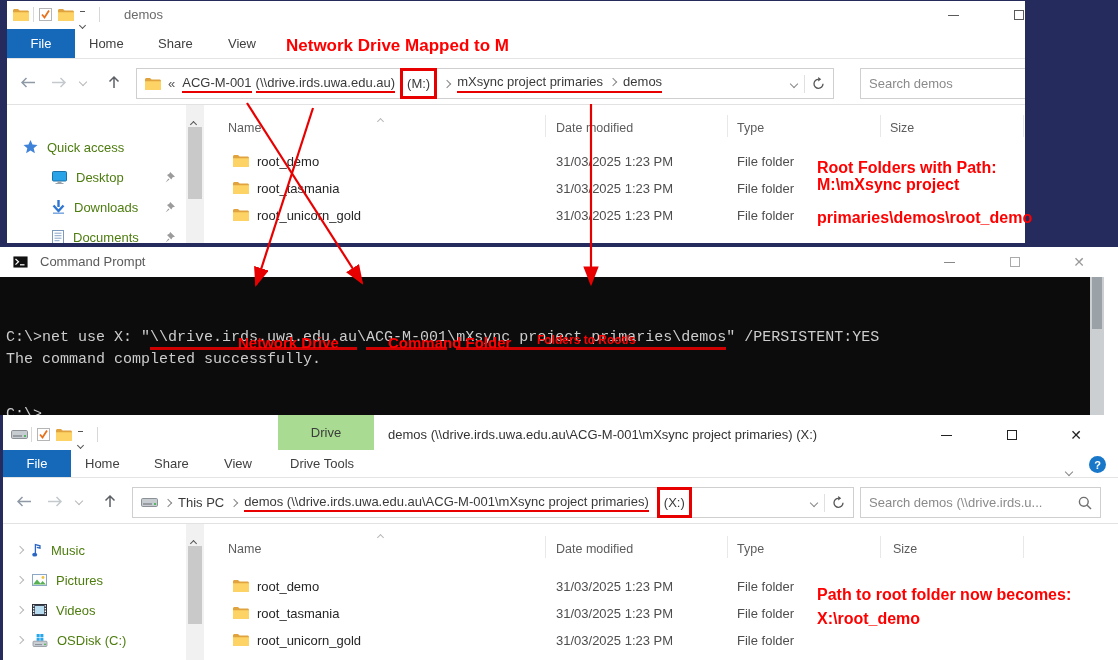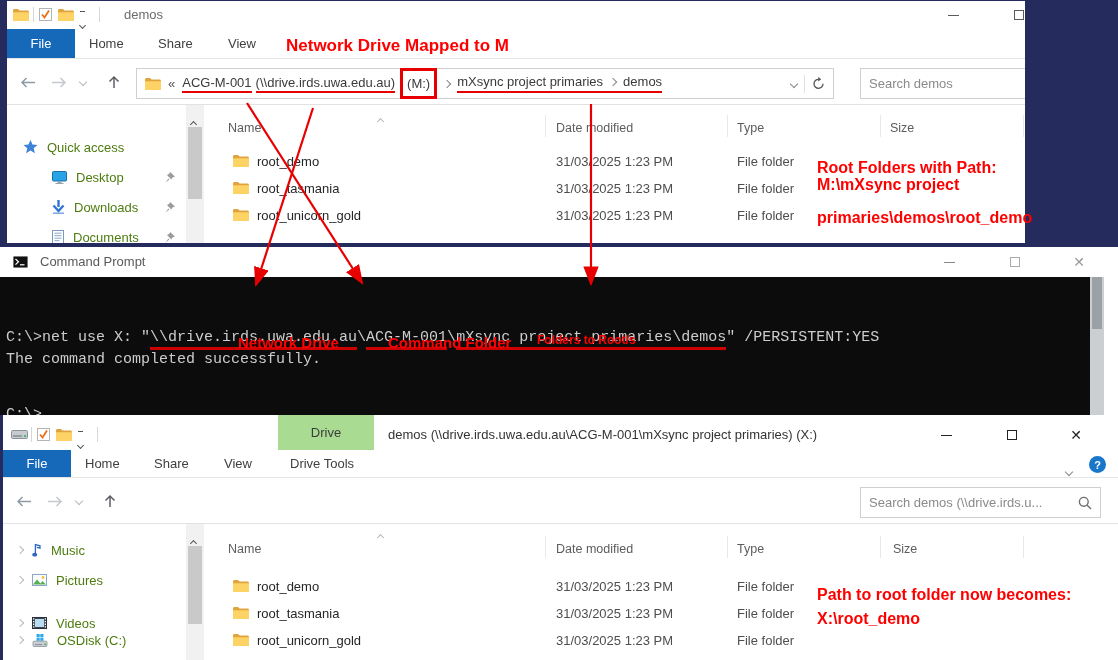--- a/index.html
+++ b/index.html
@@ -374,20 +374,36 @@
         </svg>
       </span>
     <span class="navbtn" style="left:68px;top:10px;width:16px">
         <span class="cv lite"></span>
       </span>
     <span class="navbtn" style="left:94px;top:10px">
         <svg width="12" height="14">
           <use href="#i-up"></use>
         </svg>
       </span>
+    <div class="box" style="left:129px;top:9px;width:722px;height:31px">
+      <svg width="17" height="9" style="flex:none">
+          <use href="#i-drive"></use>
+        </svg>
+      <span class="cv r"></span>
+      <span>This PC</span>
+      <span class="cv r"></span>
+      <span class="redline">demos (\\drive.irds.uwa.edu.au\ACG-M-001\mXsync project primaries)</span>
+      <span class="redbox">(X:)</span>
+      <span style="flex:1"></span>
+      <span class="cv"></span>
+      <span style="width:1px;height:18px;background:#e0e0e0"></span>
+      <svg width="13" height="13" style="flex:none">
+          <use href="#i-refresh"></use>
+        </svg>
+    </div>
     <div class="box srch" style="left:857px;top:9px;width:241px;height:31px">
       <span class="phold">Search demos (\\drive.irds.u...</span>
       <svg width="14" height="14" style="flex:none">
           <use href="#i-mag"></use>
         </svg>
     </div>
   </div>
 
   <div class="abs" style="left:0;top:109px;right:0;bottom:0;background:#fff">
     <div class="sideitem" style="left:14px;top:15px">
@@ -397,21 +413,21 @@
         </svg>
       <span>Music</span>
     </div>
     <div class="sideitem" style="left:14px;top:45px">
       <span class="cv r lite"></span>
       <svg width="15" height="12">
           <use href="#i-pict"></use>
         </svg>
       <span>Pictures</span>
     </div>
-    <div class="sideitem" style="left:14px;top:88px">
+    <div class="sideitem" style="left:14px;top:75px">
       <span class="cv r lite"></span>
       <svg width="15" height="12">
           <use href="#i-video"></use>
         </svg>
       <span>Videos</span>
     </div>
     <div class="sideitem" style="left:14px;top:105px">
       <span class="cv r lite"></span>
       <svg width="16" height="13">
           <use href="#i-osdisk"></use>

